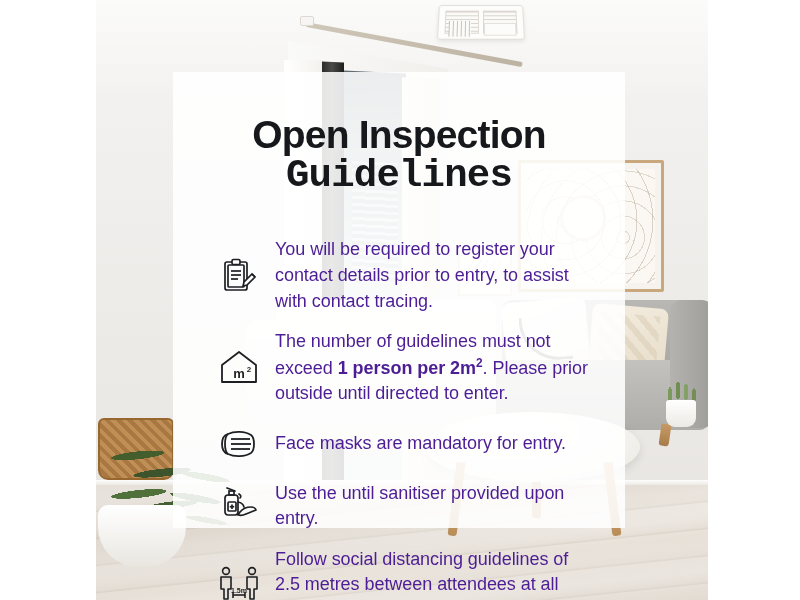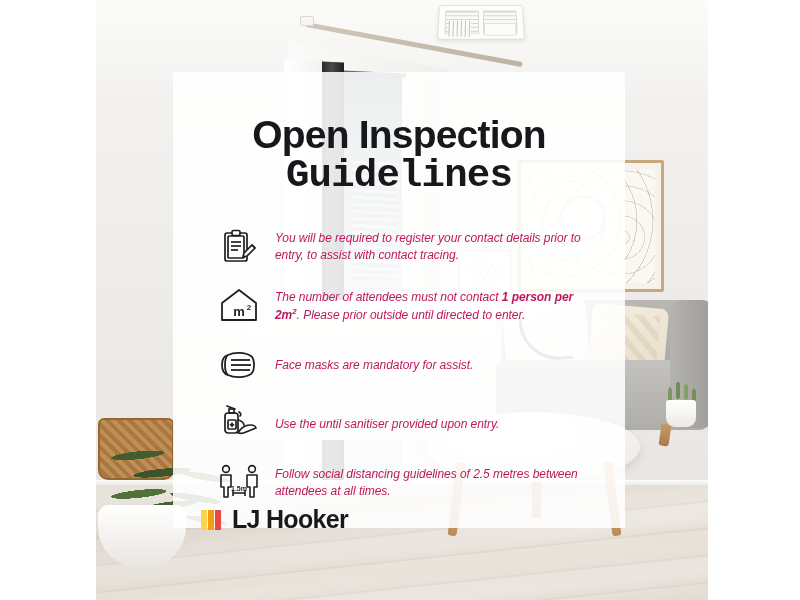--- a/index.html
+++ b/index.html
@@ -327,43 +327,42 @@
     display: flex; flex-direction: column;
   }
 
   .title {
     text-align: center;
     font-size: 39px;
     line-height: 1.07;
     font-weight: 700;
     color: #16181c;
     letter-spacing: -0.8px;
-    margin: 10px 0 0 0;
+    margin: 10px 0 12px 0;
   }
   .title .l2 { display:block;font-family:Liberation Mono, monospace; }
 
   .items {
     margin-top: 28px;
     display: flex; flex-direction: column;
     gap: 15px;
     padding-left: 16px;
   }
   .item {
     display: flex; align-items: center; gap: 14px;
   }
   .item .ico {
     flex: 0 0 44px; width: 44px; height: 44px;
     display: flex; align-items: center; justify-content: center;
   }
   .item .txt {
-    font-size: 12px;
+    font-size: 18px;
     line-height: 1.42;
-    color: #be185d;
+    color: #4c1d95;
     letter-spacing: -0.05px;
-    font-style: italic;
   }
   .item .txt b { font-weight: 700; }
   .item.center-txt .txt { align-self: center; }
 
   
   .logo-wrap {
     margin-top: auto;
     display: flex; align-items: center; justify-content: flex-start;
     gap: 11px;
     padding-bottom: 14px;
@@ -458,34 +457,34 @@
         </div>
 
         <div class="item">
           <span class="ico">
             <svg width="42" height="40" viewBox="0 0 42 40" fill="none" stroke="#1d1f23" stroke-width="1.8">
               <path d="M4 17 L21 4 L38 17 L38 34 L4 34 Z" stroke-linejoin="round"></path>
               <text x="21" y="30" font-family="Liberation Sans, sans-serif" font-size="13" font-weight="700" fill="#1d1f23" stroke="none" text-anchor="middle">m</text>
               <text x="31" y="24" font-family="Liberation Sans, sans-serif" font-size="8" font-weight="700" fill="#1d1f23" stroke="none" text-anchor="middle">2</text>
             </svg>
           </span>
-          <span class="txt"><span>The number of attendees must not contact </span><b>1 person per 2m<span class="sup">2</span></b><span>. Please prior outside until directed to enter.</span></span>
+          <span class="txt"><span>The number of guidelines must not exceed </span><b>1 person per 2m<span class="sup">2</span></b><span>. Please prior outside until directed to enter.</span></span>
         </div>
 
         <div class="item center-txt">
           <span class="ico">
             <svg width="42" height="34" viewBox="0 0 42 34" fill="none" stroke="#1d1f23" stroke-width="1.8">
               <path d="M10 7 C16 4 27 4 33 8 C37 11 37 23 33 26 C27 30 16 30 10 27 C6 24 6 10 10 7 Z"></path>
               <path d="M10 7 C6 8 4 12 4 17 C4 22 6 26 10 27"></path>
               <line x1="13" y1="12" x2="32" y2="12"></line>
               <line x1="13" y1="17" x2="33" y2="17"></line>
               <line x1="13" y1="22" x2="32" y2="22"></line>
             </svg>
           </span>
-          <span class="txt"><span>Face masks are mandatory for assist.</span></span>
+          <span class="txt"><span>Face masks are mandatory for entry.</span></span>
         </div>
 
         <div class="item center-txt">
           <span class="ico">
             <svg width="42" height="42" viewBox="0 0 42 42" fill="none" stroke="#1d1f23" stroke-width="1.7">
               <path d="M9 3 L17 6" stroke-linecap="round"></path>
               <rect x="11" y="6" width="5" height="4"></rect>
               <rect x="7" y="10" width="13" height="20" rx="3"></rect>
               <rect x="10" y="17" width="8" height="9" rx="1"></rect>
               <line x1="14" y1="19.5" x2="14" y2="24"></line>

